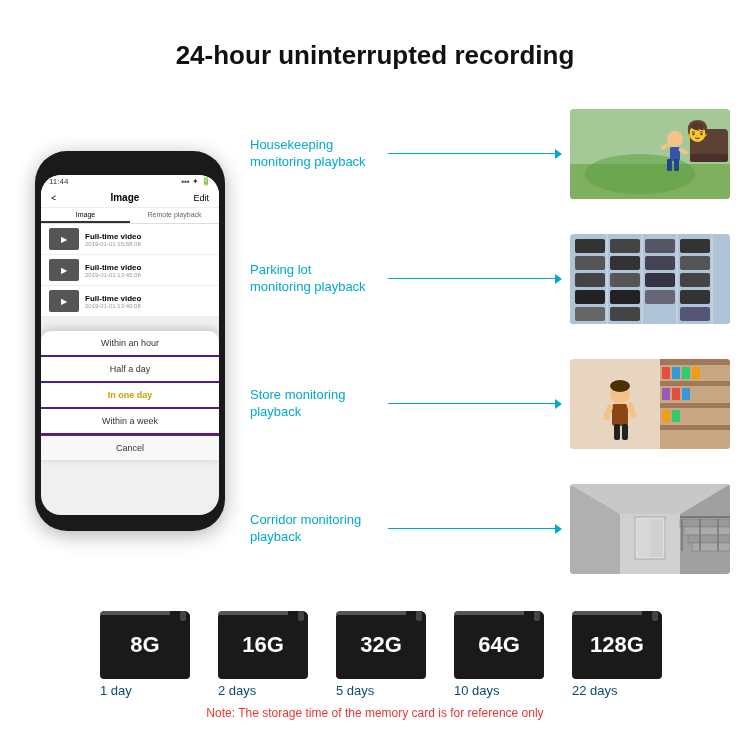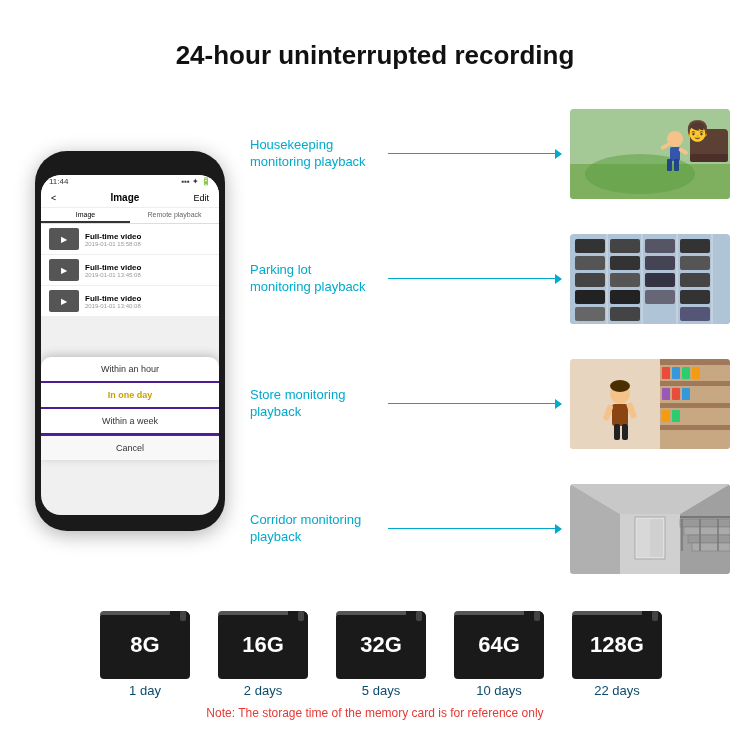--- a/index.html
+++ b/index.html
@@ -227,21 +227,20 @@
     }
     .sdcard-row {
       display: flex;
       justify-content: center;
       gap: 16px;
       margin-bottom: 8px;
     }
     .sdcard-item {
       display: flex;
       flex-direction: column;
-      align-items: center;
       gap: 4px;
       margin-left: 12px;
     }
     .sdcard {
       width: 90px;
       height: 68px;
       background: #1a1a1a;
       border-radius: 6px 6px 4px 4px;
       position: relative;
       display: flex;
@@ -365,20 +364,21 @@
         <div class="video-item">
           <div class="video-thumb">▶</div>
           <div class="video-info">
             <div class="v-title">Full-time video</div>
             <div class="v-date">2019-01-01 13:40:08</div>
           </div>
         </div>
 
         <div class="dropdown-overlay">
           <div class="dropdown-item">Within an hour</div>
+          <div class="dropdown-item">Half a day</div>
           <div class="dropdown-item highlighted">In one day</div>
           <div class="dropdown-item">Within a week</div>
           <div class="dropdown-cancel">Cancel</div>
         </div>
       </div>
     </div>
   </div>
 
   <div class="monitoring-section">
 

